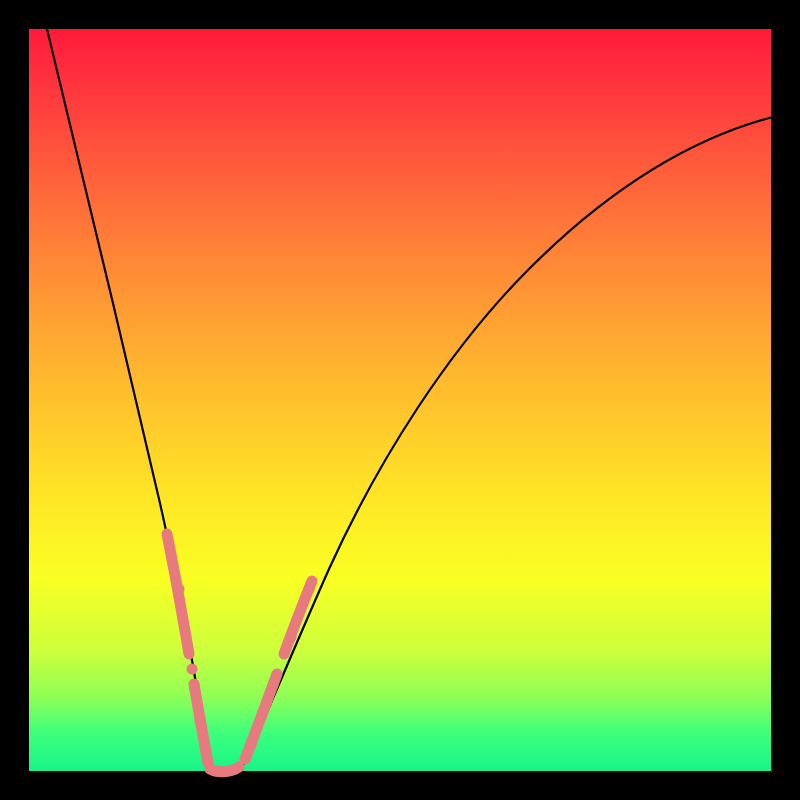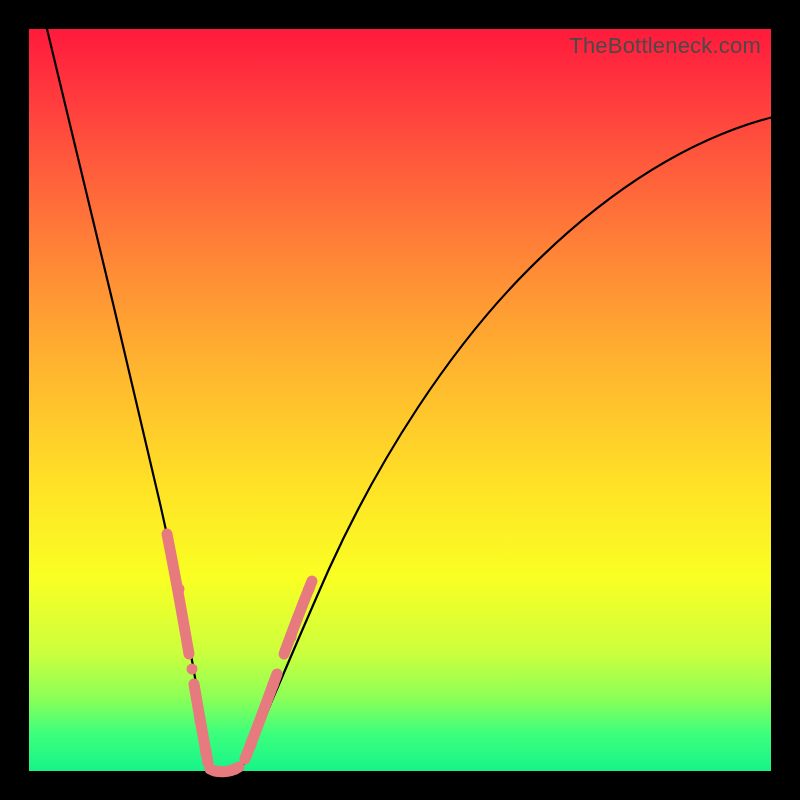--- a/index.html
+++ b/index.html
@@ -70,21 +70,20 @@
   .pink-dot {
     fill: #e77a7e;
   }
 </style>
 </head>
 <body>
 
 <div class="frame">
   <div class="plot-area">
 
-    <div class="watermark">TheBottleneck.com</div>
 
     <svg class="curve" viewBox="0 0 744 744" preserveAspectRatio="none">
 
       <path class="black-stroke" d="M 18 0
                C 50 130, 95 320, 130 470
                C 145 535, 158 600, 168 660
                C 174 695, 178 720, 181 740"></path>
 
       <path class="black-stroke" d="M 181 740
                C 185 743, 192 744, 198 743

